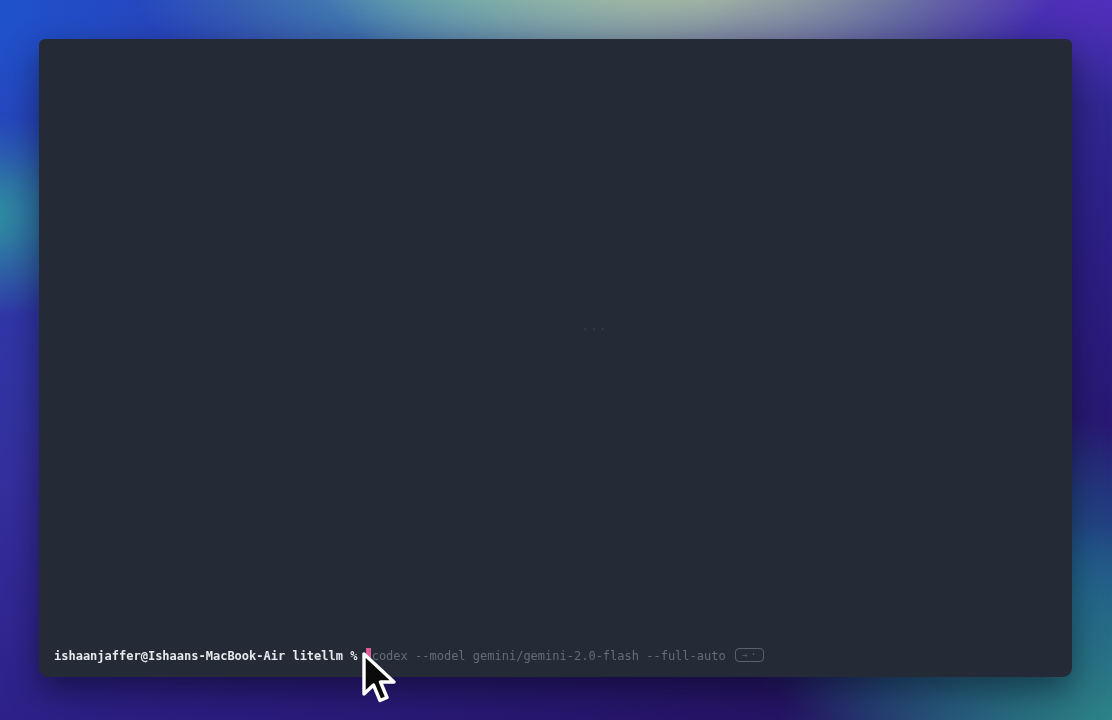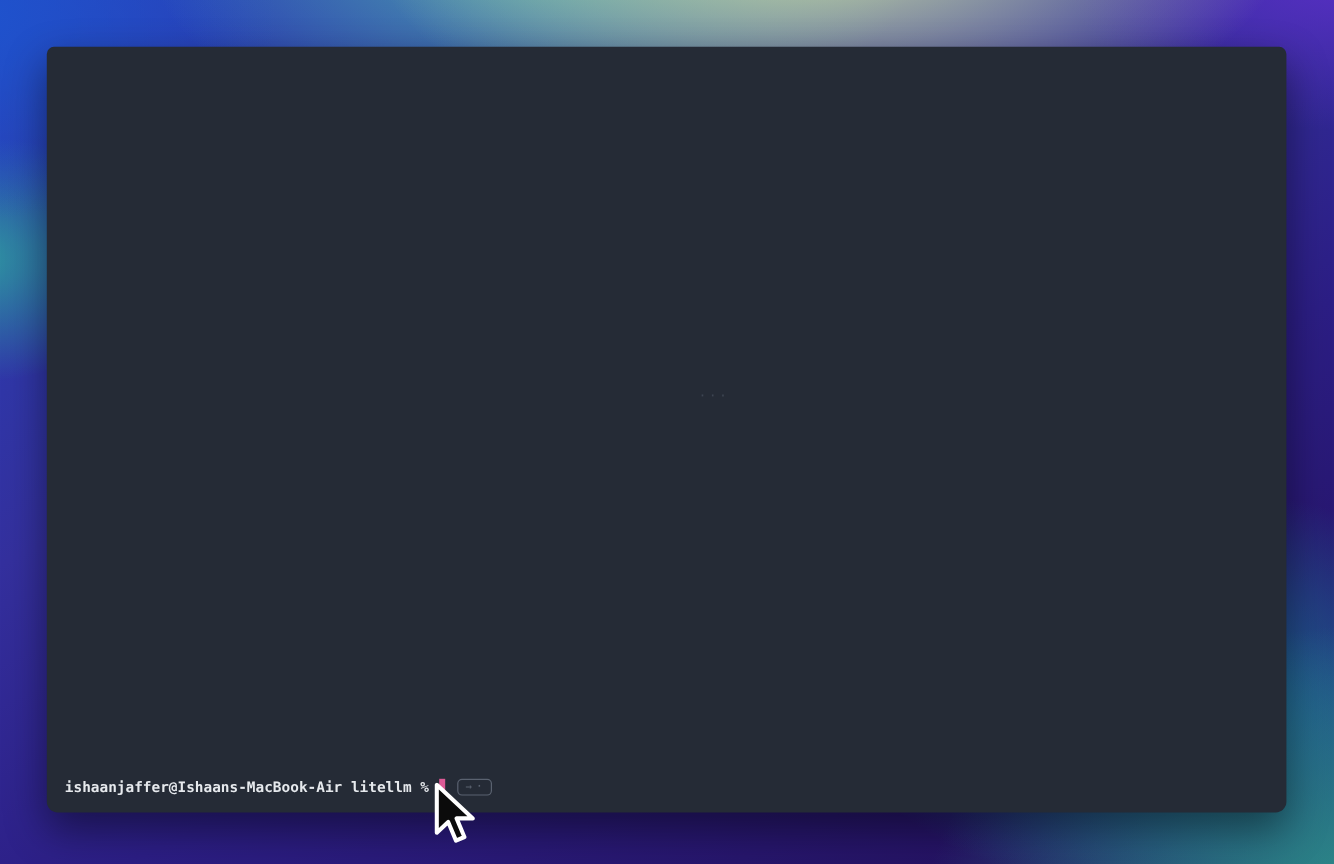--- a/index.html
+++ b/index.html
@@ -39,21 +39,20 @@
     user-select: none;
   }
 
   .prompt-line {
     position: absolute;
     left: 15px; bottom: 13px;
     font-size: 12px;
     line-height: 16px;
     white-space: pre;
     display: flex;
-    align-items: center;
   }
   .prompt-text {
     color: #e6e9ed;
     font-weight: bold;
   }
   .caret {
     display: inline-block;
     width: 5px; height: 15px;
     background: #dd5a96;
     margin: 0 1px 0 1px;
@@ -88,20 +87,20 @@
 </head>
 <body>
 
 <div id="wallpaper"></div>
 
 <div id="terminal">
 
   <div class="loading-dots">···</div>
 
   <div class="prompt-line">
-    <span class="prompt-text">ishaanjaffer@Ishaans-MacBook-Air litellm % </span><span class="caret"></span><span class="hint-badge"><span class="hint-arrow">→</span><span class="hint-dot">·</span></span>
+    <span class="prompt-text">ishaanjaffer@Ishaans-MacBook-Air litellm % </span><span class="caret"></span><span class="cmd-text">codex --model gemini/gemini-2.0-flash --full-auto</span><span class="hint-badge"><span class="hint-arrow">→</span><span class="hint-dot">·</span></span>
   </div>
 
 </div>
 
 <svg id="mouse-pointer" width="36" height="58" viewBox="0 0 36 58">
   <path d="M3 2 L3 42 L12.5 33 L19 48.5 L26 45.5 L19.5 30 L33 30 Z" fill="#0b0b0b" stroke="#ffffff" stroke-width="3.4" stroke-linejoin="round"></path>
 </svg>
 
 </body></html>

